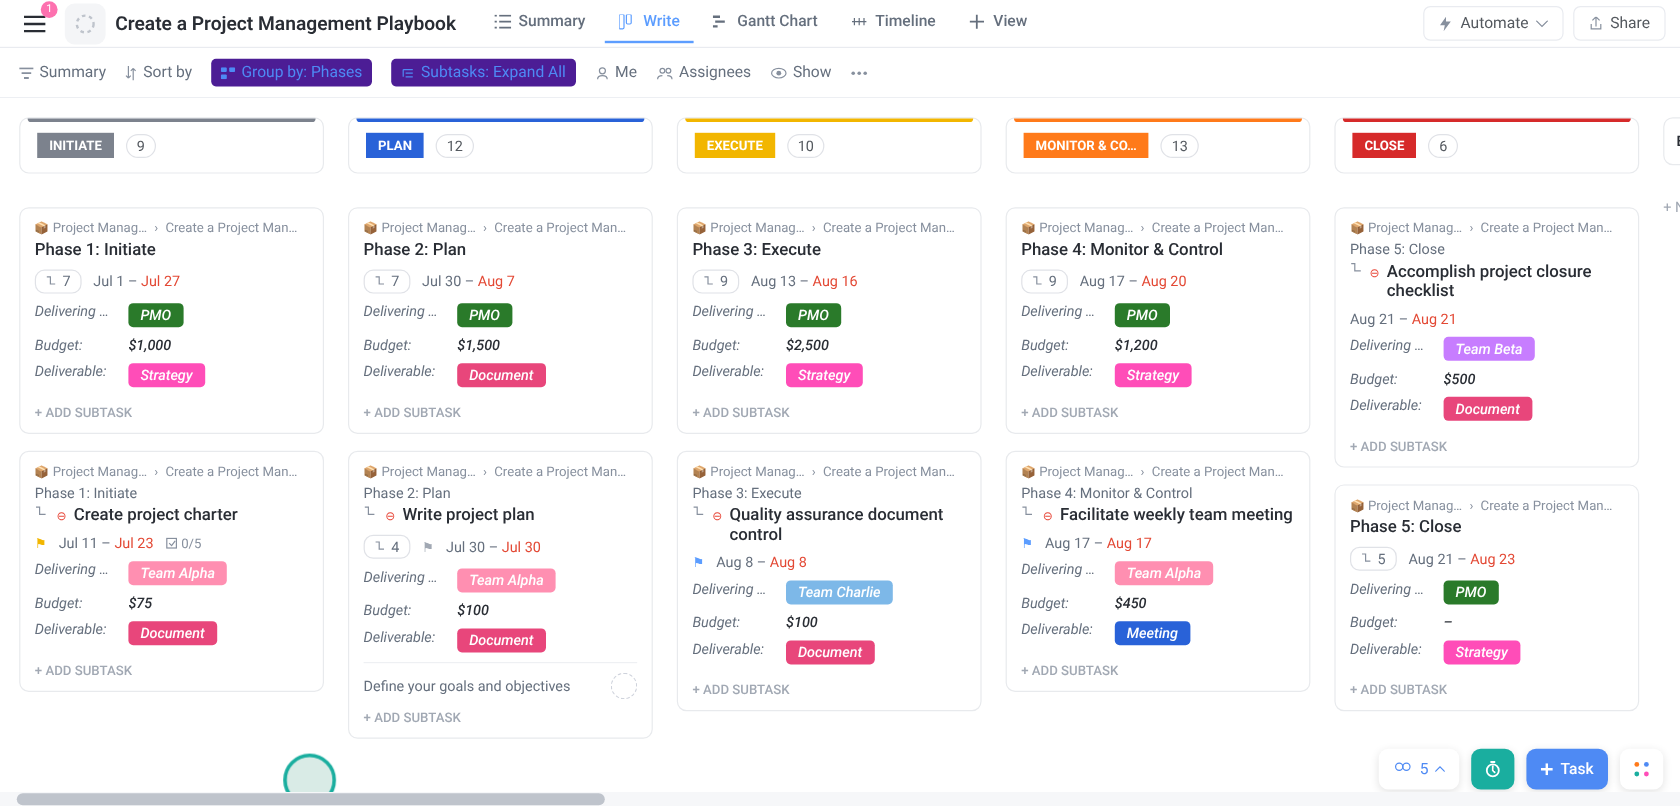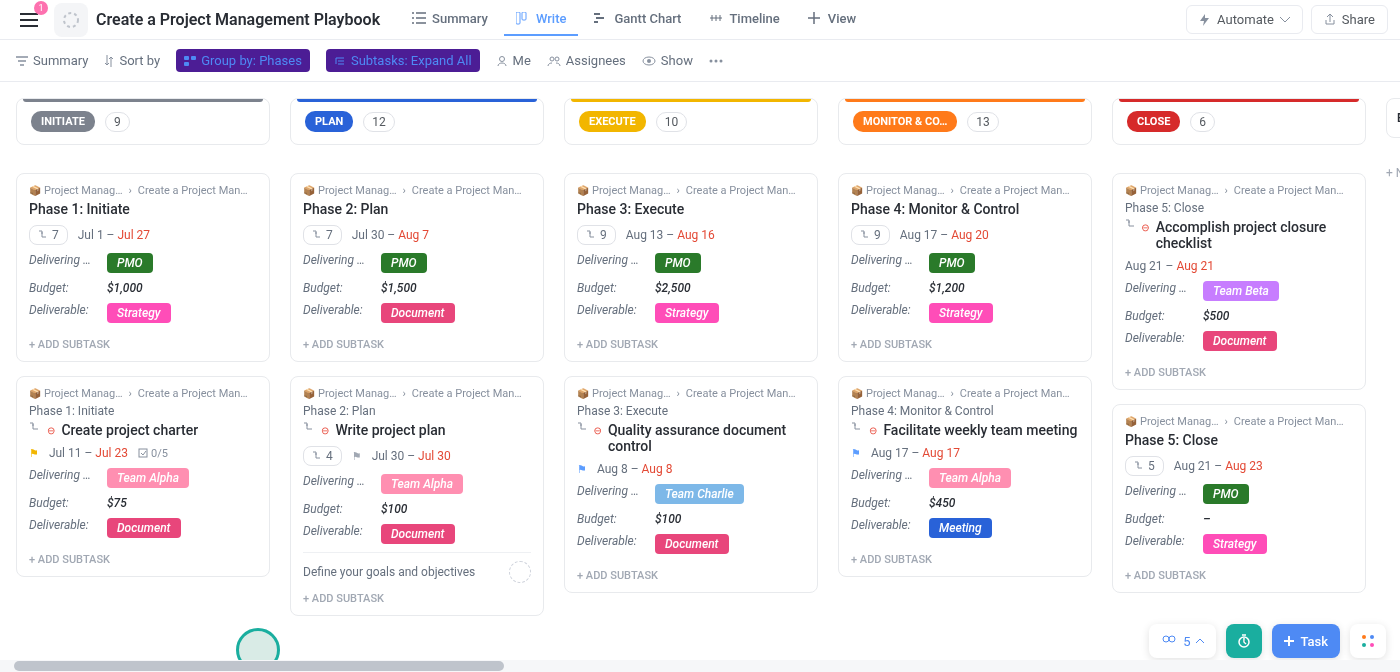--- a/index.html
+++ b/index.html
@@ -19,21 +19,21 @@
 .search-wrap { display:flex; align-items:center; gap:8px; flex:1; color:#87909e; }
 .search-wrap input { border:none; outline:none; font-size:13px; width:140px; }
 .search-wrap .chev { margin-left:60px; }
 .toolbar-right { display:flex; align-items:center; gap:16px; }
 .tool-item { display:flex; align-items:center; gap:5px; color:#656f7d; font-size:13px; cursor:pointer; }
 .tool-item.hl { background:#4c1d95; color:#4e8af4; padding:4px 8px; border-radius:4px; }
 .board { display:flex; gap:20px; padding:16px; overflow-x:auto; height:calc(100% - 82px); background:#fff; }
 .column { width:254px; flex-shrink:0; }
 .col-header { background:#fff; border:1px solid #e8eaed; border-radius:8px; padding:12px 14px; display:flex; align-items:center; gap:10px; position:relative; }
 .col-header::before { content:''; position:absolute; top:0; left:6px; right:6px; height:3px; border-radius:0 0 3px 3px; background:var(--bar); }
-.pill { color:#fff; font-size:11px; font-weight:700; padding:4px 10px; border-radius:10px; background:var(--bar); }
+.pill { color:#fff; font-size:11px; font-weight:700; padding:4px 10px; border-radius:0; background:var(--bar); }
 .count { border:1px solid #e0e2e7; border-radius:10px; padding:2px 8px; font-size:12px; color:#54595f; }
 .cards { margin-top:28px; display:flex; flex-direction:column; gap:14px;}
 .card { background:#fff; border:1px solid #e8eaed; border-radius:8px; padding:10px 12px; }
 .crumb { display:flex; gap:6px; color:#87909e; font-size:11px; align-items:flex-start; margin-bottom:4px; white-space:nowrap; overflow:hidden;}
 .crumb span:first-child::before { content:'📦 '; font-size:10px; }
 .card-title { font-size:14px; font-weight:500; margin-bottom:8px; }
 .parent-line { font-size:12px; color:#656f7d; margin-bottom:4px; }
 .subtask-title { font-size:14px; font-weight:500; display:flex; gap:6px; align-items:flex-start; margin-bottom:8px;}
 .subtask-title .red-dot { color:#e84b3d; font-size:10px; margin-top:3px;}
 .row { display:flex; align-items:center; gap:10px; margin-bottom:8px; font-size:12px; color:#656f7d; }

